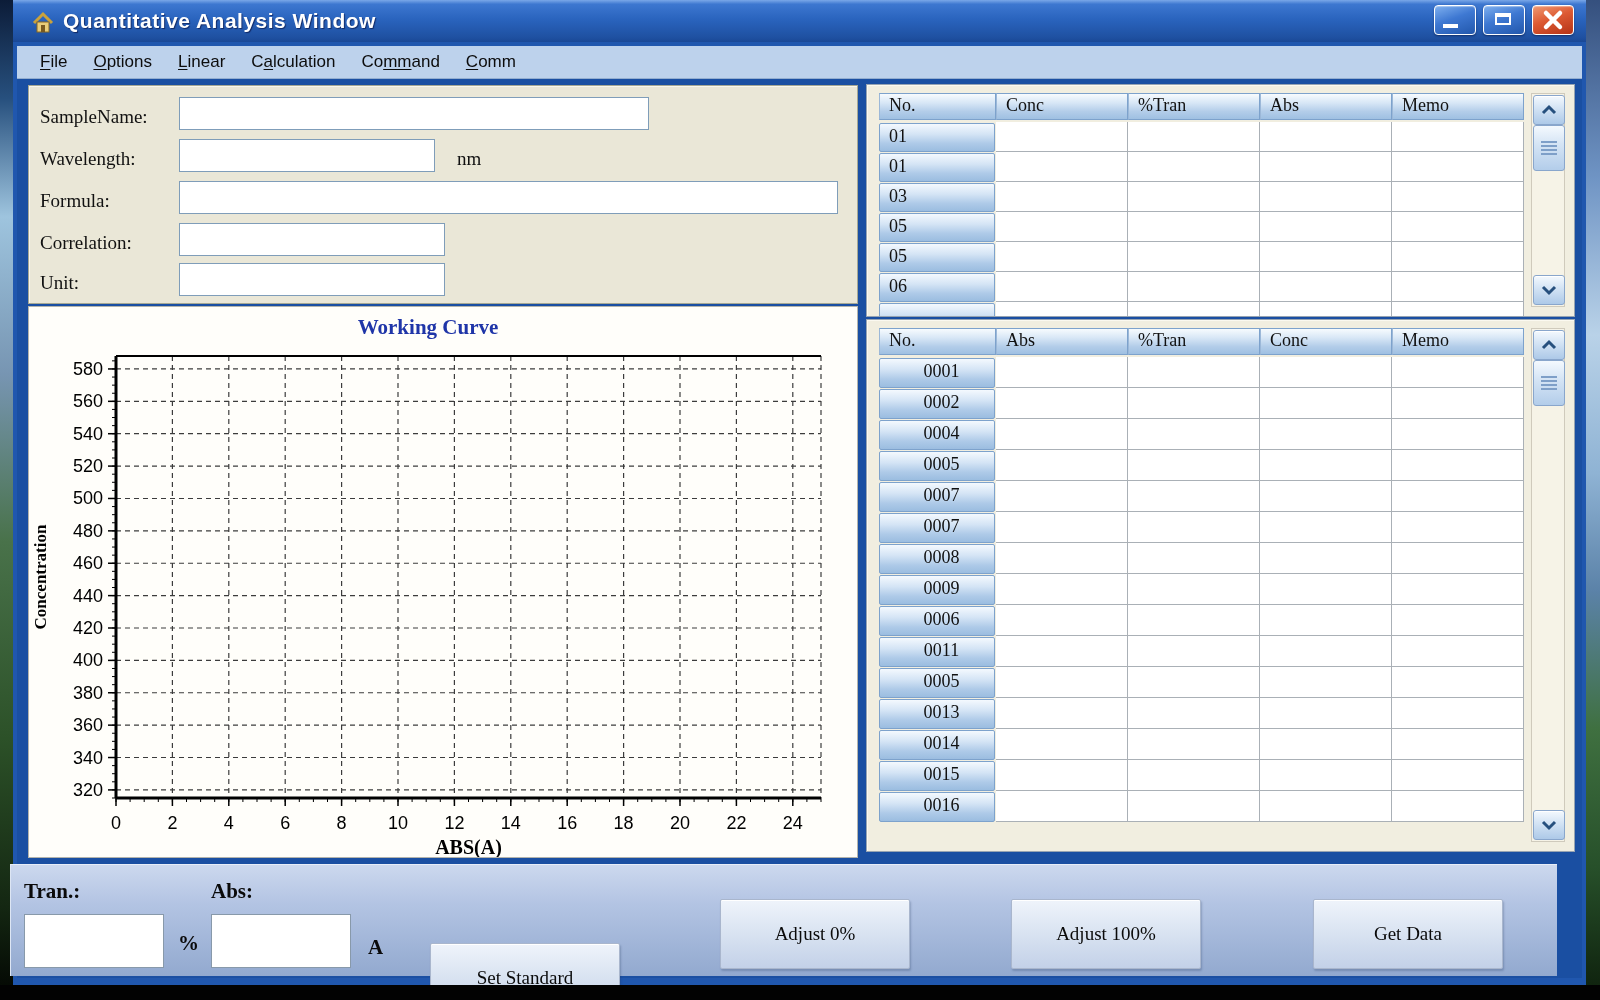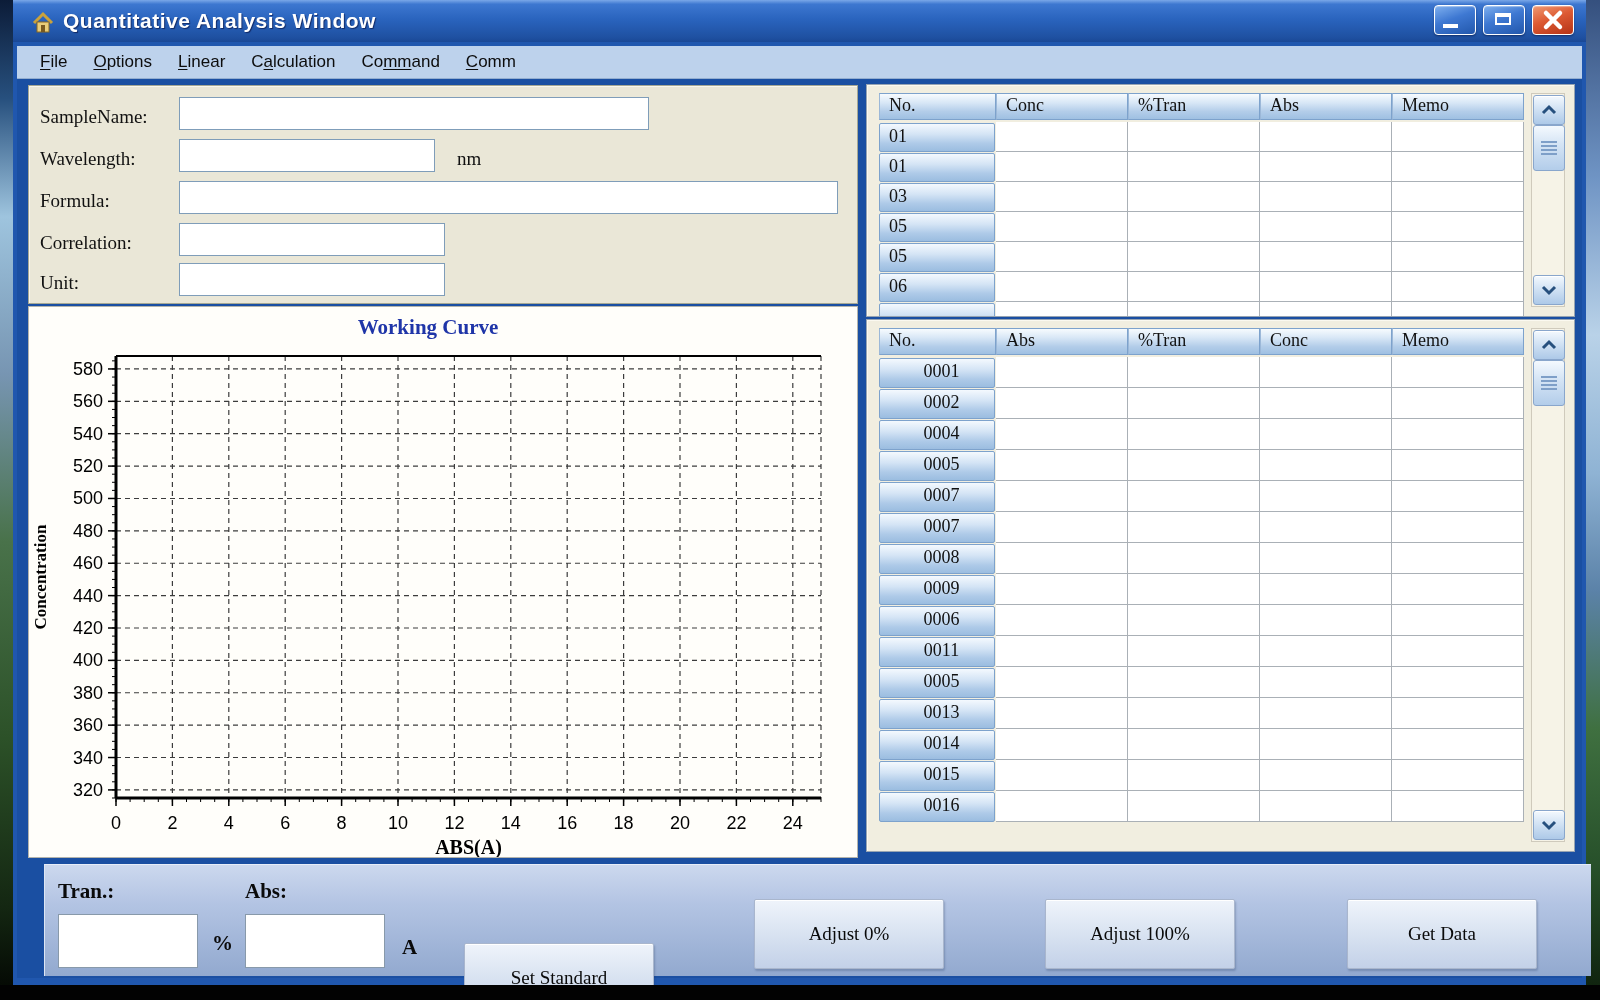--- a/index.html
+++ b/index.html
@@ -79,21 +79,21 @@
      background:linear-gradient(180deg,#f4f9fe 0%,#d6e5f5 40%,#adc9e8 100%);
      display:flex;align-items:center;justify-content:center;box-shadow:inset 0 1px 0 #fff;}
   .sb-btn.up{top:1px;} .sb-btn.down{bottom:1px;}
   .sb-thumb{position:absolute;left:1px;top:31px;width:30px;height:44px;border:1px solid #89a6cc;border-radius:3px;
      background:linear-gradient(180deg,#f4f9fe 0%,#d6e5f5 40%,#b3cdea 100%);
      display:flex;align-items:center;justify-content:center;}
   .grip{width:16px;height:14px;
      background:repeating-linear-gradient(180deg,#7e9fc8 0 2px,transparent 2px 4px);}
 
   
-  .bottom-bar{position:absolute;left:44px;top:864px;width:1547px;height:112px;box-sizing:border-box;
+  .bottom-bar{position:absolute;left:10px;top:864px;width:1547px;height:112px;box-sizing:border-box;
      background:linear-gradient(180deg,#ccd8ee 0%,#b3c4e3 35%,#92a9cf 100%);
      border-top:1px solid #e6edf8;border-left:1px solid #dde6f4;}
   .bb-label{position:absolute;top:14px;font-weight:bold;font-size:21px;color:#0a0a0a;}
   .bb-input{position:absolute;top:49px;height:54px;background:#fff;border:1px solid #8899aa;
      box-sizing:border-box;font-family:"Liberation Serif",serif;font-size:18px;padding:0 6px;}
   .bb-unit{position:absolute;font-weight:bold;font-size:21px;color:#0a0a0a;}
   .bb-btn{position:absolute;top:34px;width:190px;height:70px;
      background:linear-gradient(180deg,#eff4fb 0%,#dde6f3 40%,#c3d1e8 100%);
      border:1px solid #a9b6cd;border-radius:2px;box-shadow:inset 0 1px 0 #fff,1px 2px 2px rgba(30,50,90,.25);
      font-family:"Liberation Serif",serif;font-size:19px;color:#0a0a0a;}

